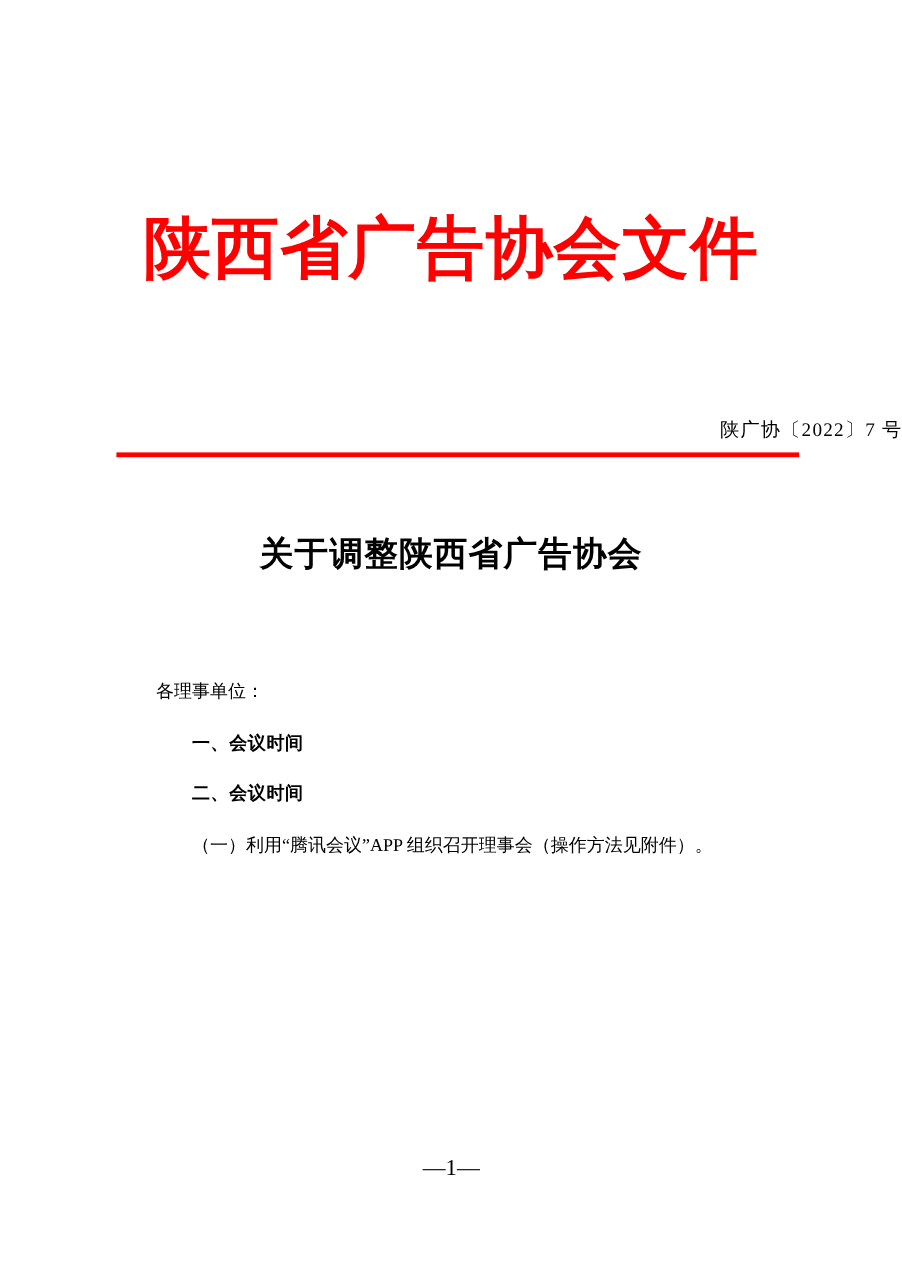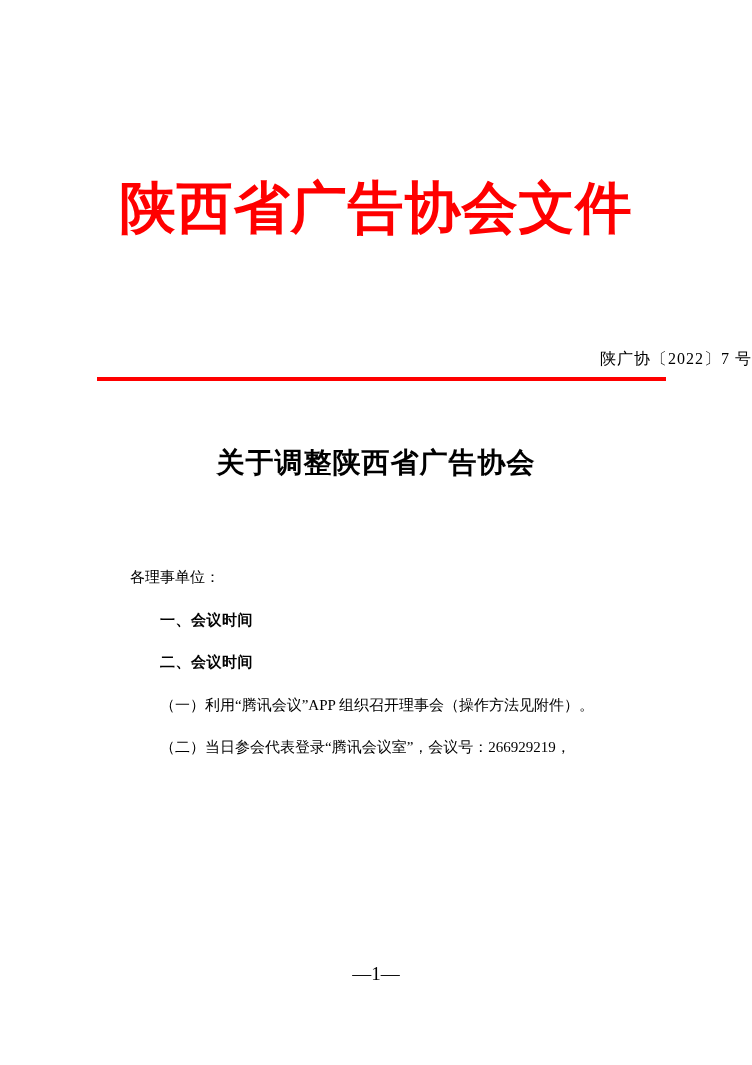--- a/index.html
+++ b/index.html
@@ -108,18 +108,17 @@
 
   <div class="doc-title">
     <div>关于调整陕西省广告协会</div>
   </div>
 
   <div class="body-text">
     <p class="salutation">各理事单位：</p>
     <p class="para heading">一、会议时间</p>
     <p class="para heading">二、会议时间</p>
     <p class="para">（一）利用“腾讯会议”APP 组织召开理事会（操作方法见附件）。</p>
-    <p class="para">（二）当日参会代表登录“腾讯会议室”，会议号：266929219，</p>
   </div>
 
   <div class="page-number">—1—</div>
 
 </div>
 
 </body></html>

